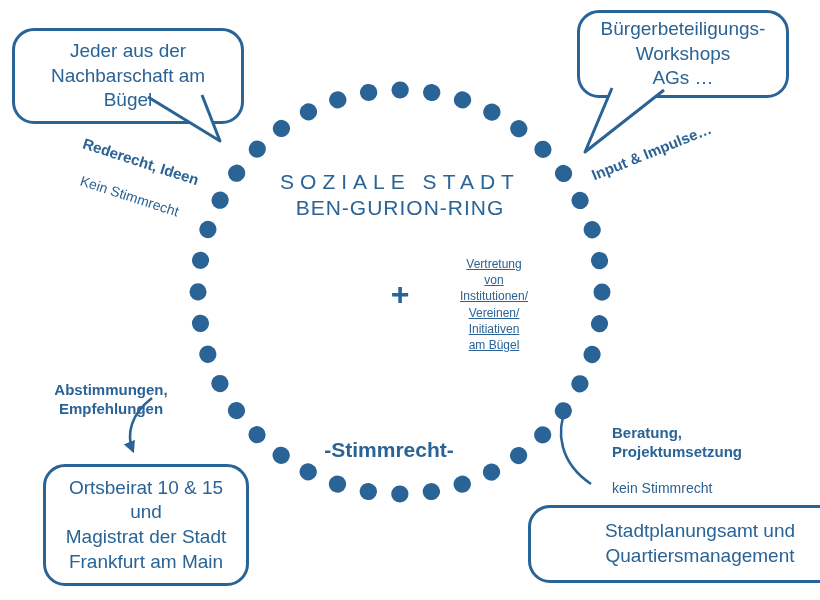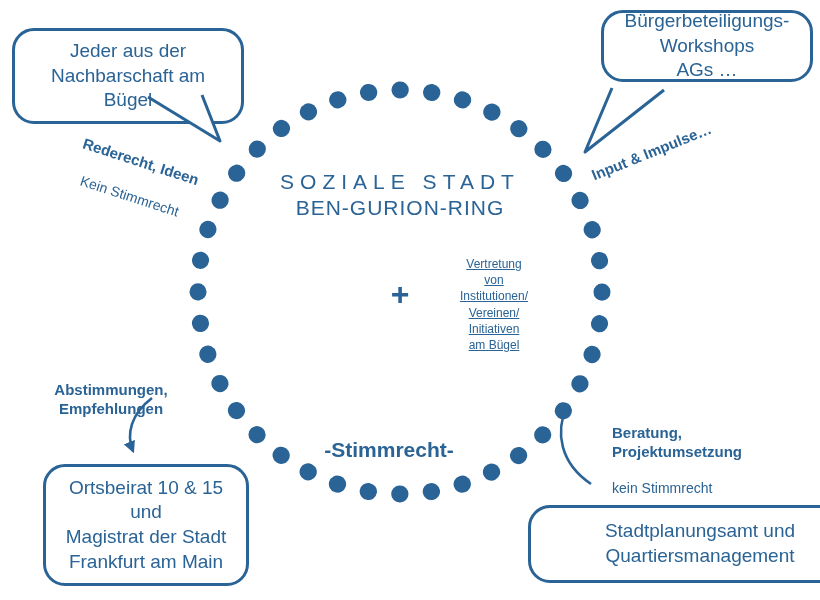--- a/index.html
+++ b/index.html
@@ -23,21 +23,21 @@
     align-items: center;
     justify-content: center;
     text-align: center;
     font-size: 19px;
     line-height: 1.3;
     font-weight: 400;
     white-space: pre-line;
     z-index: 2;
   }
   .bubble-tl { left: 12px;  top: 8px;   width: 232px; height: 96px; margin-top: 20px; }
-  .bubble-tr { left: 601px; top: 10px;  width: 212px; height: 72px; }
+  .bubble-tr { left: 577px; top: 10px;  width: 212px; height: 88px; }
   .bubble-bl { left: 35px;  top: 464px; width: 206px; height: 122px; margin-left: 8px; }
   .bubble-br { left: 528px; top: 470px; width: 344px; height: 78px; margin-top: 35px; }
 
   .overlay {
     position: absolute;
     left: 0; top: 0;
     width: 820px; height: 600px;
     z-index: 5;
     pointer-events: none;
   }

